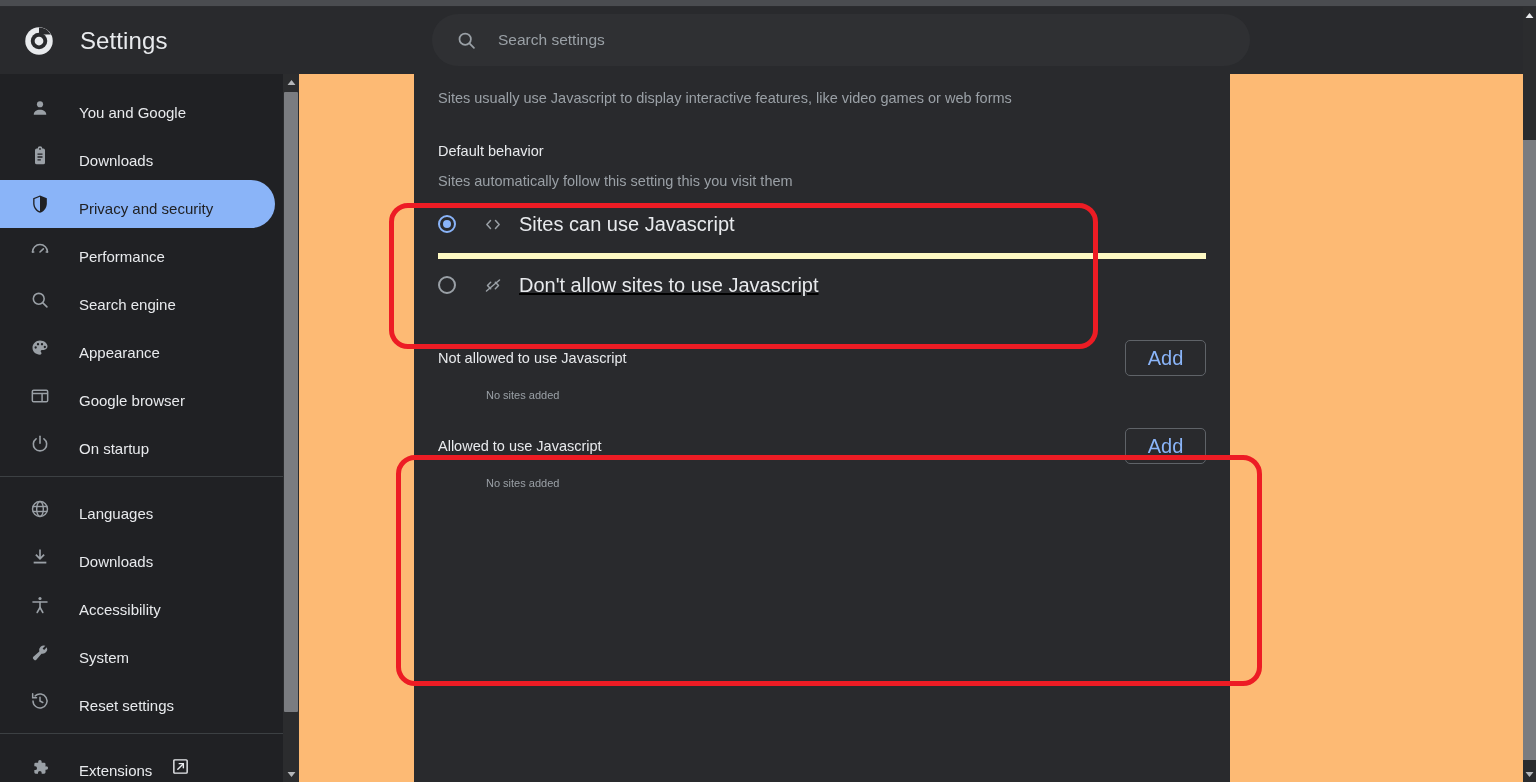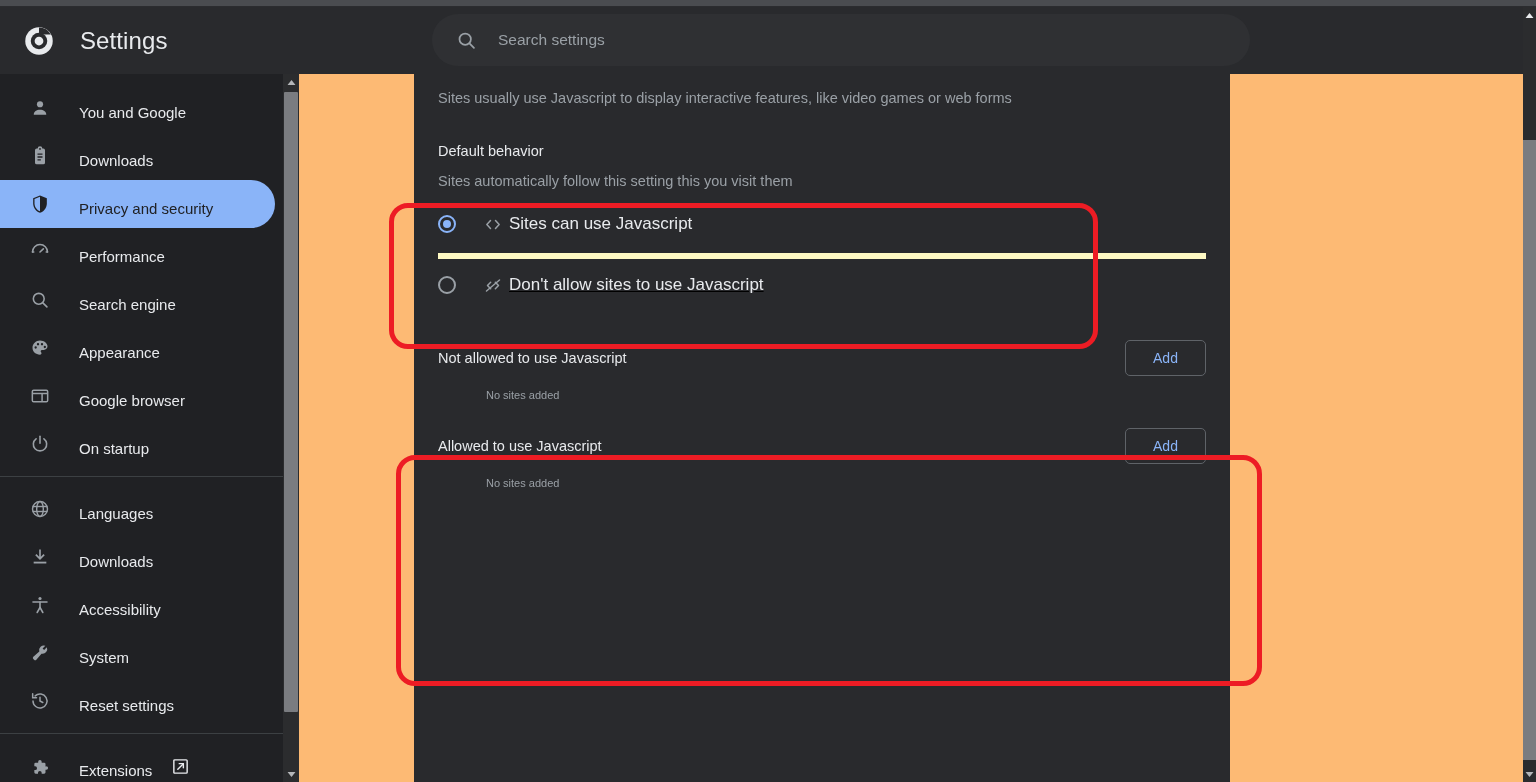--- a/index.html
+++ b/index.html
@@ -204,42 +204,42 @@
     background: #8ab4f8;
   }
   .radio-ic {
     margin-left: 27px;
     width: 20px;
     display: flex; align-items: center; justify-content: center;
     color: #9aa0a6;
     flex: none;
   }
   .radio-lbl {
-    margin-left: 6px;
-    font-size: 17px;
+    margin-left: 16px;
+    font-size: 20px;
     color: #e8eaed;
   }
 
   .list-head {
     display: flex;
     align-items: center;
     justify-content: space-between;
     height: 62px;
   }
   .list-head-lbl { font-size: 14.5px; color: #e8eaed; }
   .add-btn {
     min-width: 81px;
     height: 36px;
     padding: 0 18px;
     border: 1px solid #5f6368;
     border-radius: 5px;
     background: transparent;
     color: #8ab4f8;
     font-family: "Liberation Sans", sans-serif;
-    font-size: 14px;
+    font-size: 20px;
     font-weight: 500;
     cursor: pointer;
   }
   .no-sites {
     font-size: 11px;
     color: #9aa0a6;
     padding-left: 48px;
   }
 
   

